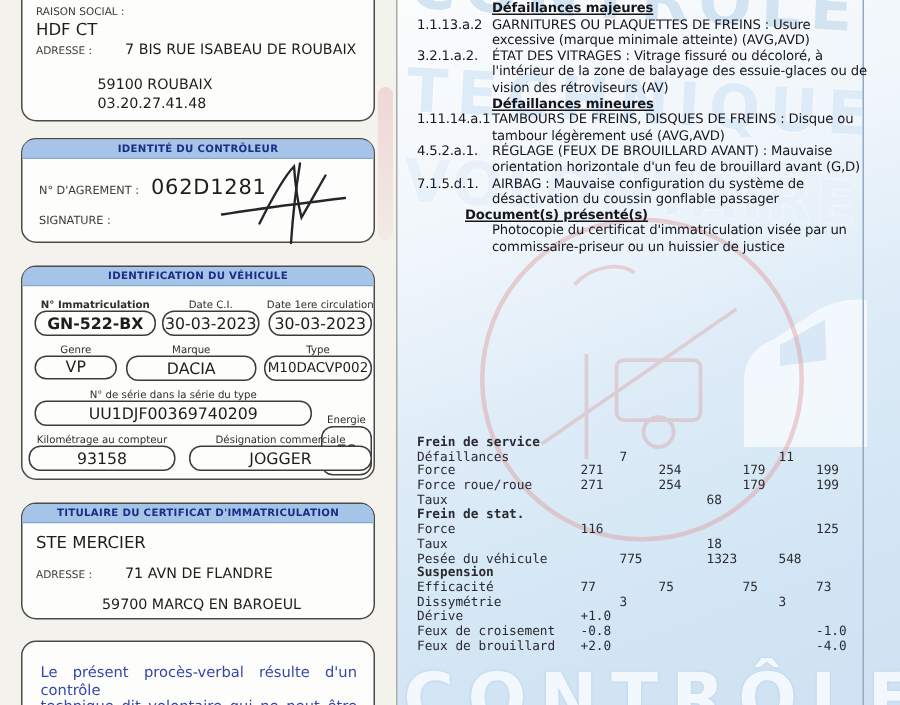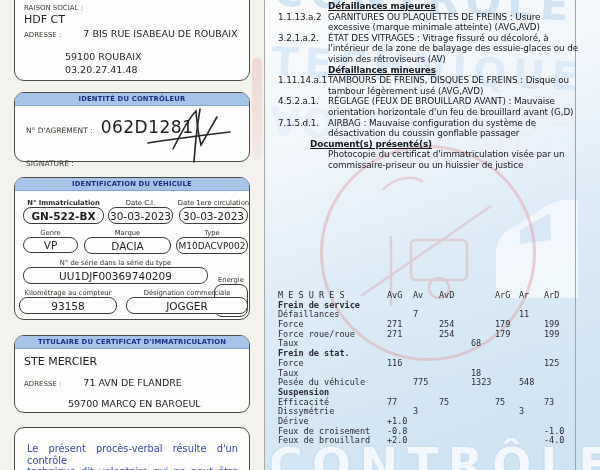--- a/index.html
+++ b/index.html
@@ -17,22 +17,22 @@
   .val{font-size:9.5px;color:#1d1d1c;}
   #box-company{top:-14px;height:95px;}
   #box-company .inner{padding:17px 8px 0 9px;}
   .company-name{font-size:11px;margin:1px 0 1px 0;}
   .addr-row{display:flex;align-items:baseline;gap:22px;margin-top:2px;}
   .indent36{margin-left:41px;}
   #box-controller{top:92px;height:70px;}
   #box-controller .inner{padding:24px 8px 0 11px;position:relative;}
   .agr-row{display:flex;align-items:baseline;gap:8px;}
   .agr-lbl{font-size:7.5px;color:#3a3a38;}
-  .agr-val{font-size:17px;letter-spacing:.5px;}
-  .sig-row{margin-top:22px;}
+  .agr-val{font-size:14px;letter-spacing:.5px;}
+  .sig-row{margin-top:9px;}
   .sig-svg{position:absolute;right:16px;top:12px;}
   #box-vehicle{top:177px;height:143px;}
   .vf{position:absolute;}
   .vf-label{position:absolute;top:-8px;left:50%;transform:translateX(-50%);
     white-space:nowrap;font-size:6.8px;color:#2e2e2c;}
   .vf-box{position:absolute;inset:0;border:1.1px solid #3c3c3a;border-radius:8px;
     background:#fdfdfb;display:flex;align-items:center;justify-content:center;
     font-size:10.5px;white-space:nowrap;}
   .vf-box.sm{font-size:9px;text-align:right;}
   #box-holder{top:335px;height:78px;}
@@ -141,29 +141,20 @@
         <div class="d-sec sec-2">
           <div class="d-heading">Document(s) présenté(s)</div>
           <div class="d-item">
             <span class="d-code"></span>
             <div class="d-text">Photocopie du certificat d'immatriculation visée par un commissaire-priseur ou un huissier de justice</div>
           </div>
         </div>
       </div>
     <div class="mesures">
         <div class="m-row">
-          <span class="m-label">M E S U R E S</span>
-          <span class="m-v" style="left: 109px;">AvG</span>
-          <span class="m-v" style="left: 135px;">Av</span>
-          <span class="m-v" style="left: 161px;">AvD</span>
-          <span class="m-v" style="left: 217px;">ArG</span>
-          <span class="m-v" style="left: 241px;">Ar</span>
-          <span class="m-v" style="left: 266px;">ArD</span>
-        </div>
-        <div class="m-row">
           <span class="m-label b">Frein de service</span>
         </div>
         <div class="m-row">
           <span class="m-label">Défaillances</span>
           <span class="m-v" style="left: 135px;">7</span>
           <span class="m-v" style="left: 241px;">11</span>
         </div>
         <div class="m-row">
           <span class="m-label">Force</span>
           <span class="m-v" style="left: 109px;">271</span>

